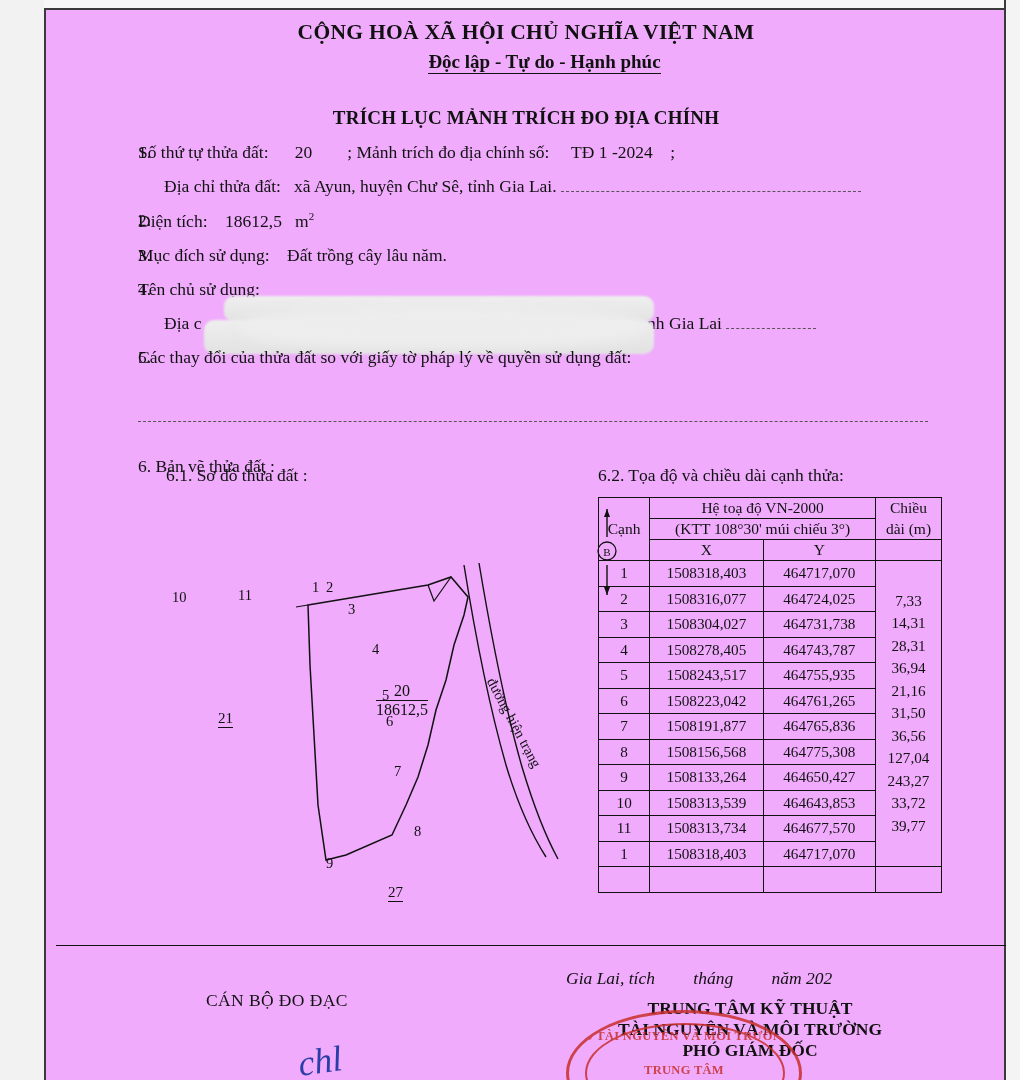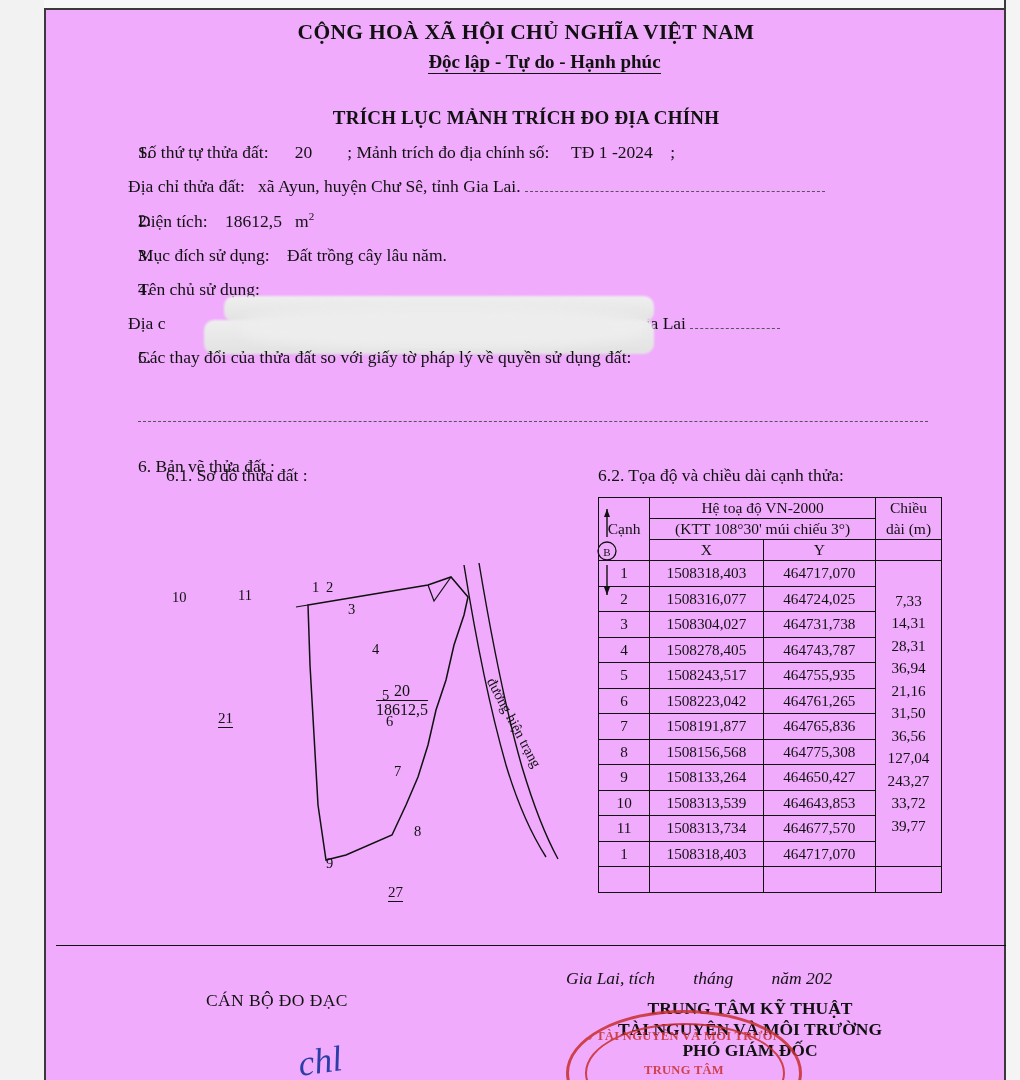--- a/index.html
+++ b/index.html
@@ -76,21 +76,21 @@
     letter-spacing: .2px;
   }
   .row {
     font-size: 17.5px;
     margin-top: 13px;
     padding-left: 92px;
     position: relative;
     white-space: nowrap;
   }
   .row .num { position: absolute; left: 92px; }
-  .ind { padding-left: 82px; font-family: Liberation Serif, serif; }
+  .ind { padding-left: 118px; font-family: Liberation Serif, serif; }
   .dots {
     display: inline-block;
     border-bottom: 1.5px dashed #555;
     height: 13px;
     vertical-align: baseline;
   }
   sup { font-size: 11px; vertical-align: super; }
   .redact {
     position: absolute;
     background: linear-gradient(180deg,#efefef,#e2e2e2);

